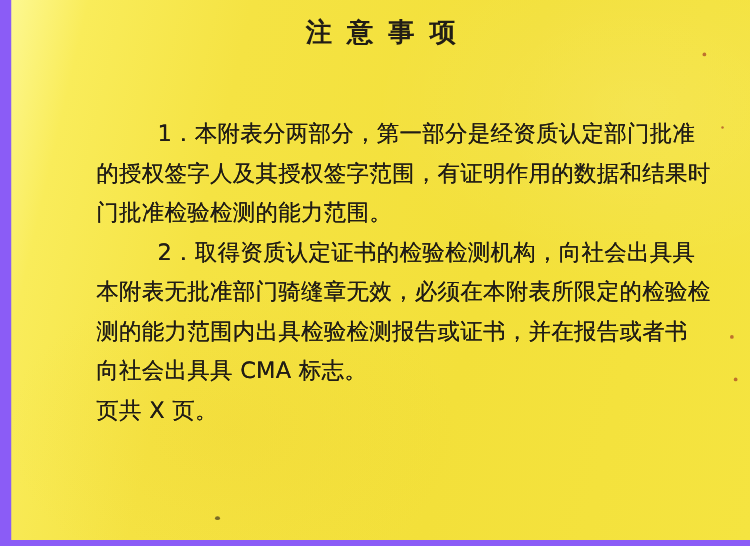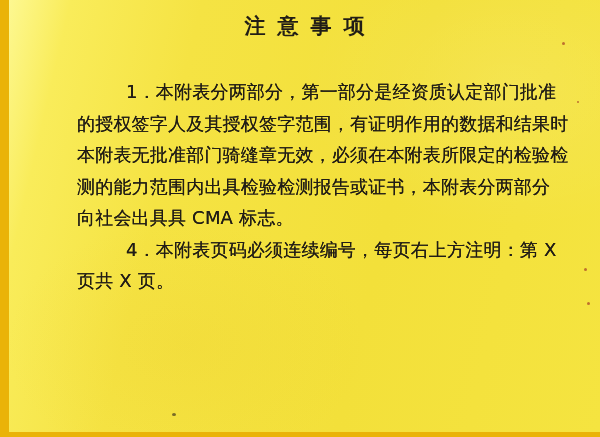--- a/index.html
+++ b/index.html
@@ -5,21 +5,21 @@
   html, body {
     margin: 0;
     padding: 0;
     background: #ffffff;
   }
   .screenshot {
     position: relative;
     width: 600px;
     height: 437px;
     overflow: hidden;
-    background: #eab308; 
+    background: #8b5cf6; 
     font-family: "DejaVu Sans", "Liberation Sans", sans-serif;
   }
   
   .paper {
     position: absolute;
     left: 9px;
     top: 0;
     right: 0;
     bottom: 5px;
     background:
@@ -36,21 +36,21 @@
     font-size: 21px;
     font-weight: bold;
     color: #211d16;
     letter-spacing: 12px;
     text-indent: 12px;
     white-space: nowrap;
   }
   .text-block {
     position: absolute;
     left: 68px;
-    top: 76px;
+    top: 92px;
     width: 478px;
     color: #211d16;
   }
   .text-line {
     font-size: 18px;
     font-weight: 500;
     line-height: 31.5px;
     height: 31.5px;
     letter-spacing: 0.2px;
     white-space: pre;
@@ -75,24 +75,25 @@
 </head>
 <body>
 
 <div class="screenshot">
   <div class="paper">
     <div class="page-title">注意事项</div>
     <div class="text-block">
 
     <div class="text-line indent">1．本附表分两部分，第一部分是经资质认定部门批准</div>
         <div class="text-line">的授权签字人及其授权签字范围，有证明作用的数据和结果时</div>
+        <div class="text-line">门批准检验检测的能力范围。</div>
+        <div class="text-line indent">2．取得资质认定证书的检验检测机构，向社会出具具</div>
         <div class="text-line">本附表无批准部门骑缝章无效，必须在本附表所限定的检验检</div>
-        <div class="text-line">测的能力范围内出具检验检测报告或证书，本附表分两部分</div>
+        <div class="text-line">测的能力范围内出具检验检测报告或证书，并在报告或者书</div>
         <div class="text-line">向社会出具具 CMA 标志。</div>
-        <div class="text-line indent">4．本附表页码必须连续编号，每页右上方注明：第 X</div>
         <div class="text-line">页共 X 页。</div>
       </div>
     <div class="speck red s1"></div>
     <div class="speck red s2"></div>
     <div class="speck red s3"></div>
     <div class="speck dark s4"></div>
     <div class="speck red s5"></div>
   </div>
 </div>
 

